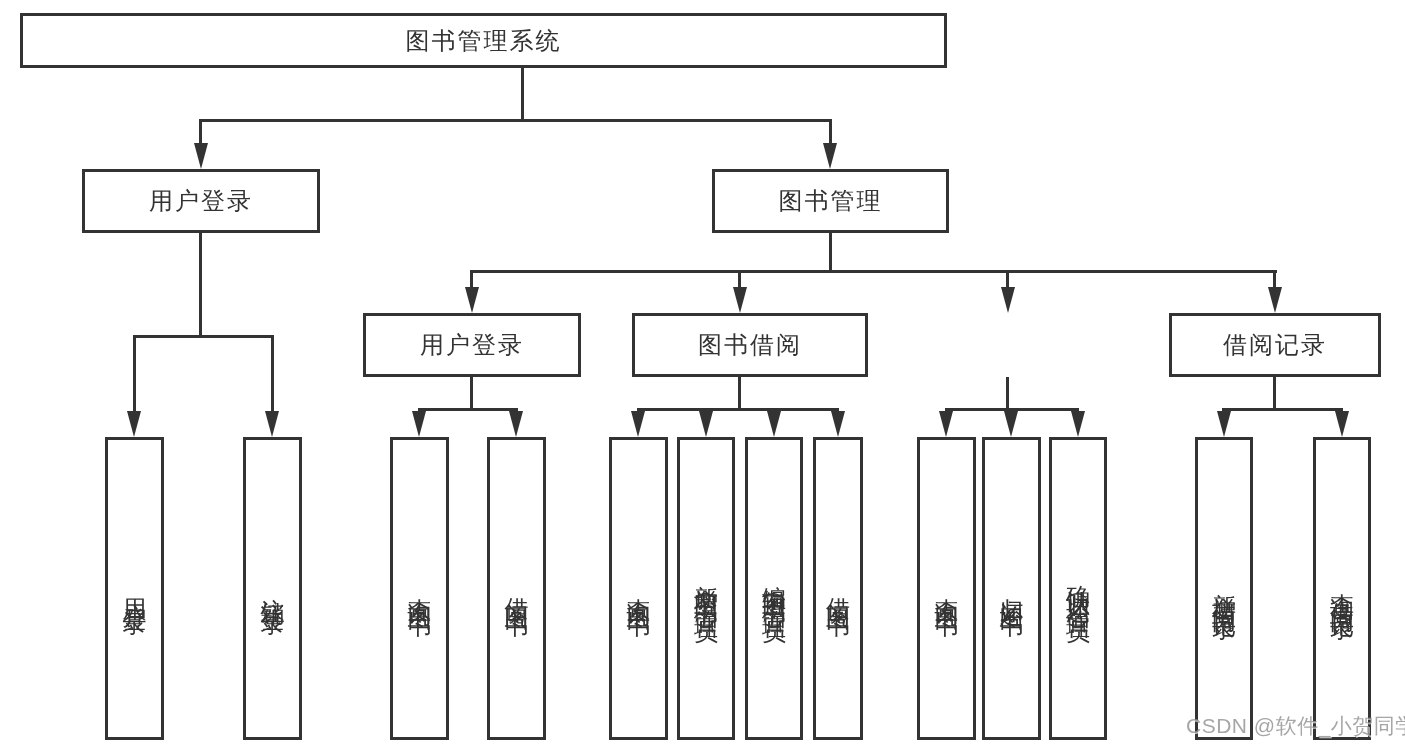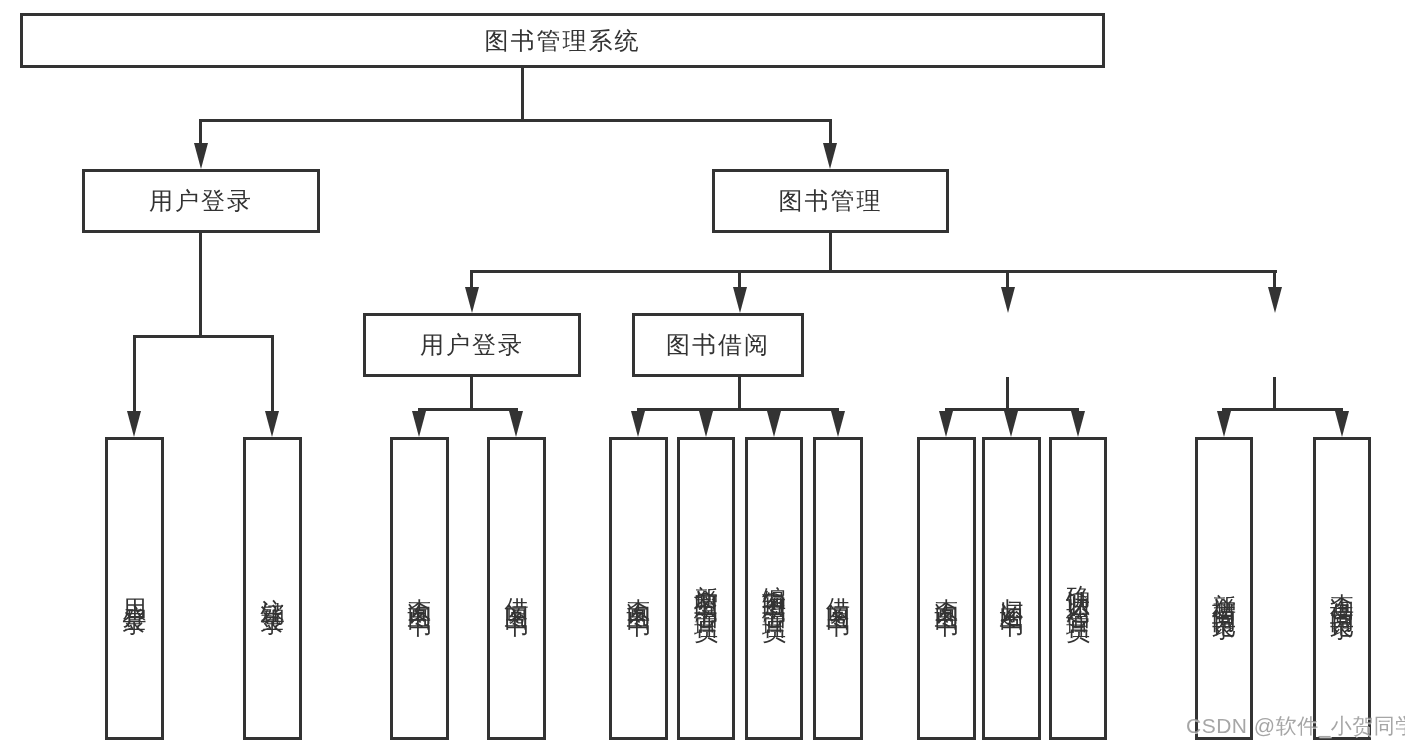--- a/index.html
+++ b/index.html
@@ -30,21 +30,21 @@
     position:absolute;left:1186px;top:712px;font-size:21px;letter-spacing:0.5px;
     color:rgba(150,150,150,0.85);text-shadow:1px 1px 0 rgba(255,255,255,0.7);
     white-space:nowrap;z-index:5;
   }
 </style>
 </head>
 <body>
 
 <div id="canvas">
 
-  <div class="node" style="left:20px;top:13px;width:1085px;height:55px;">
+  <div class="node" style="left:20px;top:13px;width:927px;height:55px;">
     <span>图书管理系统</span>
   </div>
 
   <div class="vline" style="left:521px;top:68px;height:51px;"></div>
   <div class="hline" style="left:200px;top:119px;width:632px;"></div>
   <div class="vline" style="left:199px;top:119px;height:26px;"></div>
   <div class="ah" style="left:194px;top:143px;"></div>
   <div class="vline" style="left:829px;top:119px;height:26px;"></div>
   <div class="ah" style="left:823px;top:143px;"></div>
 
@@ -76,22 +76,25 @@
   <div class="vline" style="left:738px;top:270px;height:19px;"></div>
   <div class="ah" style="left:733px;top:287px;"></div>
   <div class="vline" style="left:1006px;top:270px;height:19px;"></div>
   <div class="ah" style="left:1001px;top:287px;"></div>
   <div class="vline" style="left:1273px;top:270px;height:19px;"></div>
   <div class="ah" style="left:1268px;top:287px;"></div>
 
   <div class="node" style="left:363px;top:313px;width:218px;height:64px;">
     <span>用户登录</span>
   </div>
-  <div class="node" style="left:632px;top:313px;width:172px;height:64px;">
+  <div class="node" style="left:632px;top:313px;width:236px;height:64px;">
     <span>图书借阅</span>
+  </div>
+  <div class="node" style="left:1169px;top:313px;width:212px;height:64px;">
+    <span>借阅记录</span>
   </div>
 
   <div class="vline" style="left:470px;top:377px;height:31px;"></div>
   <div class="hline" style="left:418px;top:408px;width:100px;"></div>
   <div class="vline" style="left:418px;top:408px;height:6px;"></div>
   <div class="ah" style="left:412px;top:411px;"></div>
   <div class="vline" style="left:515px;top:408px;height:6px;"></div>
   <div class="ah" style="left:509px;top:411px;"></div>
 
   <div class="vnode" style="left:390px;top:437px;width:59px;height:303px;">

